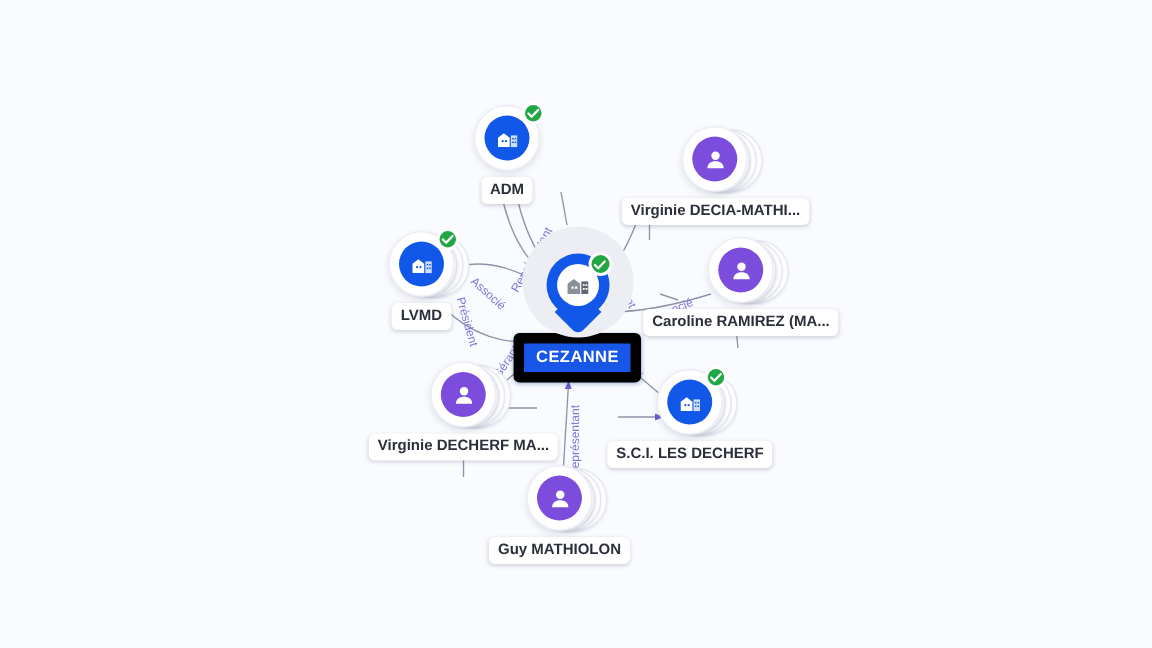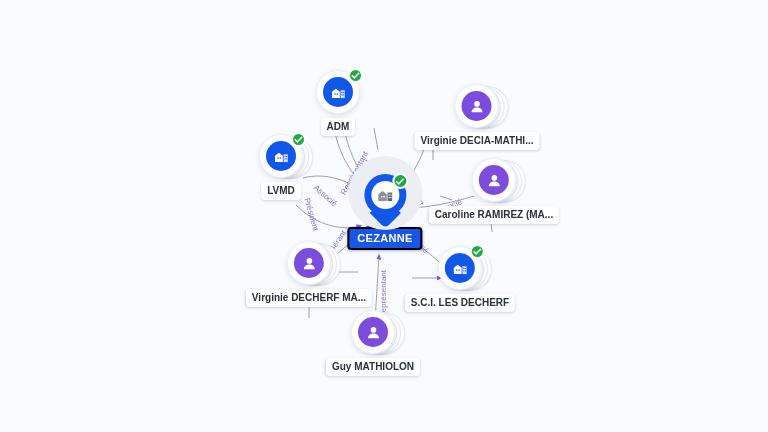--- a/index.html
+++ b/index.html
@@ -156,21 +156,21 @@
   .pin-label {
     margin-top: -1px;
     background: #1756e6;
     color: #ffffff;
     font-size: 11px;
     line-height: 13px;
     font-weight: 700;
     letter-spacing: .3px;
     padding: 3px 8px;
     border-radius: 4px;
-    border: 2px solid #000000;
+    border: 7px solid #000000;
     white-space: nowrap;
     box-shadow: 0 1px 3px rgba(20,60,160,.35);
   }
   
   .elabel {
     position: absolute;
     color: #7f74d6;
     font-size: 8px;
     line-height: 9px;
     white-space: nowrap;
@@ -264,21 +264,21 @@
             <div class="inner person">
               <svg width="15" height="15" viewBox="0 0 16 16" xmlns="http://www.w3.org/2000/svg">
                 <circle cx="8" cy="5.2" r="3" fill="#ffffff"></circle>
                 <path d="M2.2 14c0-3.2 2.6-5 5.8-5s5.8 1.8 5.8 5z" fill="#ffffff"></path>
               </svg>
             </div>
           </div>
         </div>
         <div class="nlabel">Virginie DECIA-MATHI...</div>
       </div>
-      <div class="node" style="left: 281px; top: 167px;">
+      <div class="node" style="left: 281px; top: 187px;">
         <div class="badge-wrap">
           <div class="stack s1"></div>
           <div class="stack s2"></div>
           <div class="stack s3"></div>
           <div class="disc">
             <div class="inner company">
               <svg width="15" height="13" viewBox="0 0 16 14" xmlns="http://www.w3.org/2000/svg">
                 <path d="M1 13V6.2L5.2 3l4.2 3.2V13z" fill="#ffffff"></path>
                 <rect x="10.2" y="4.6" width="4.6" height="8.4" fill="#cfe0fb"></rect>
                 <rect x="3.6" y="8" width="1.4" height="1.4" fill="#1157e8"></rect>

